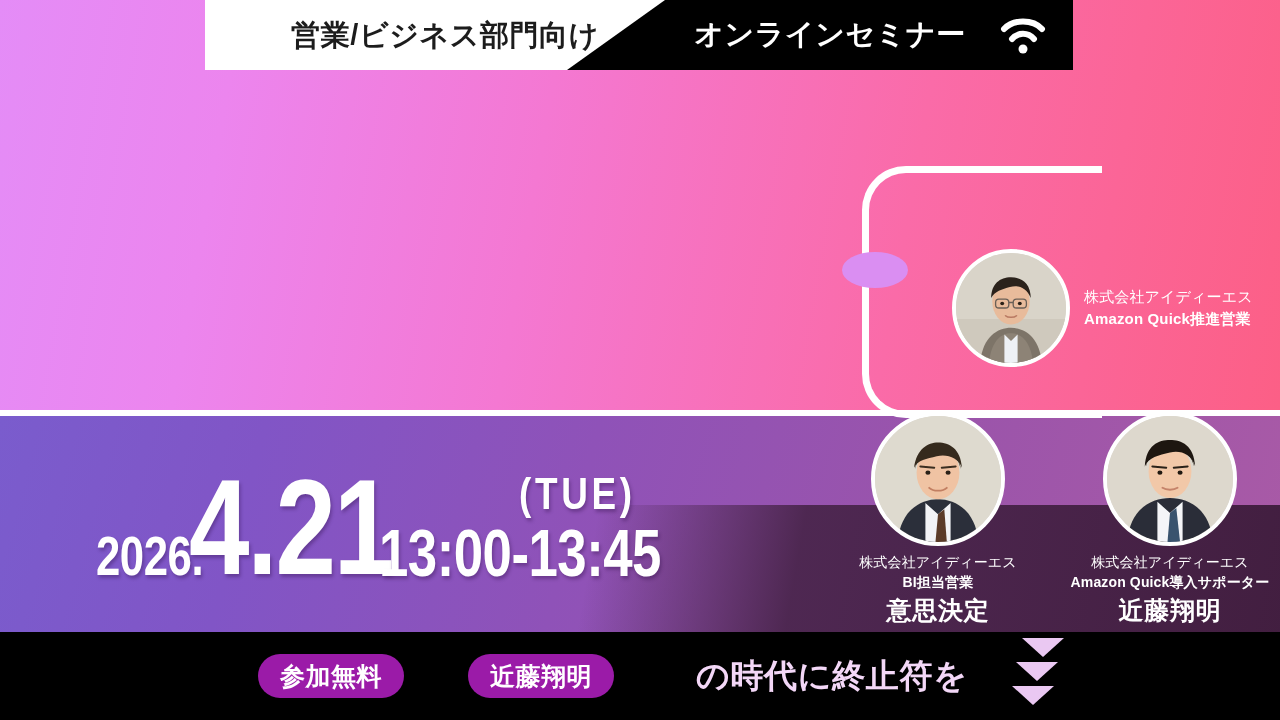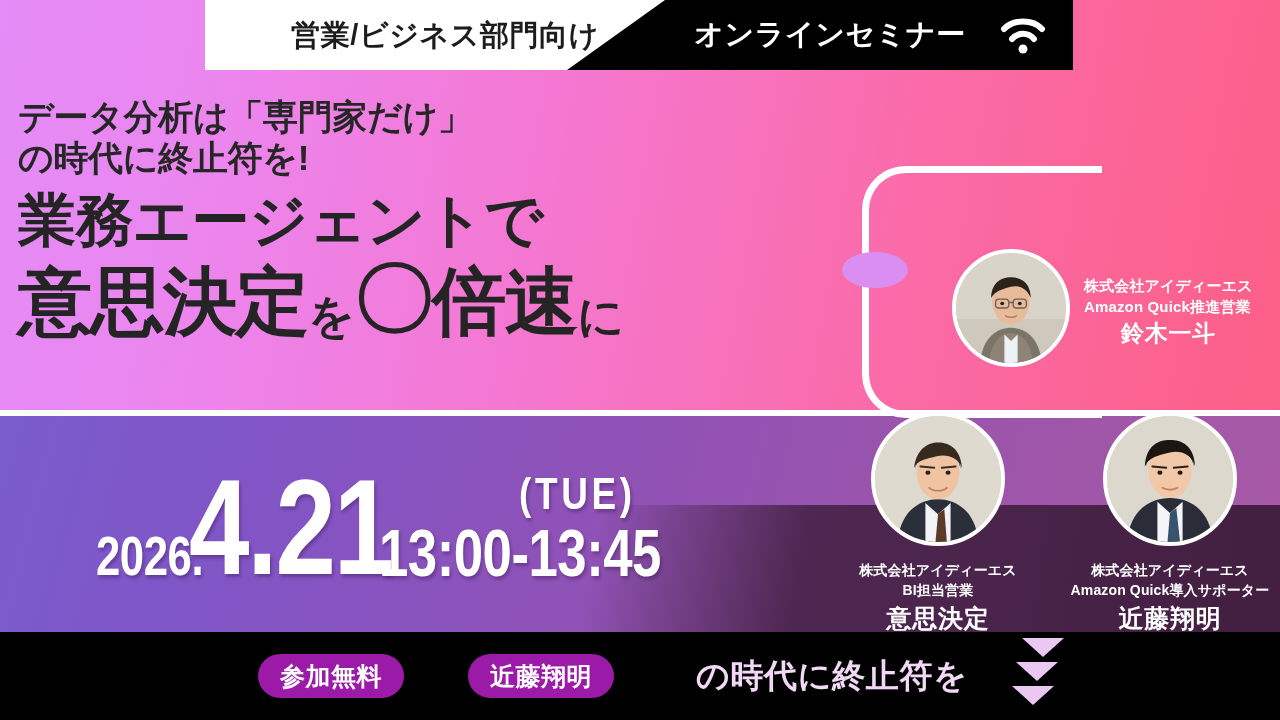--- a/index.html
+++ b/index.html
@@ -106,21 +106,21 @@
   .ph {
     border-radius:50%; border:4px solid #ffffff;
     overflow:hidden; flex:none; position:relative;
     background:#dcd8cf;
   }
   .ph-top { width:118px; height:118px; }
   .ph-bot { width:134px; height:134px; }
   .spk-top-text {
     margin-left:14px; color:#ffffff; white-space:nowrap;
   }
-  .spk-org { font-size:15px; font-weight:700; line-height:1.45; letter-spacing:0.01em;margin-top:8px; }
+  .spk-org { font-size:15px; font-weight:400; line-height:1.45; letter-spacing:0.01em; }
   .spk-role { font-size:15px; font-weight:700; line-height:1.45; letter-spacing:0.01em; }
   .spk-name { font-size:23px; font-weight:700; line-height:1.35; letter-spacing:0.03em; text-align:center; }
 
   .spk-bot-wrap {
     position:absolute; left:828px; top:412px; width:452px; height:210px;
     display:flex; justify-content:space-between;
   }
   .spk-bot {
     width:220px; display:flex; flex-direction:column; align-items:center;
     color:#ffffff;
@@ -215,32 +215,20 @@
     <div class="hdr-black"></div>
     <div class="hdr-white-label">営業/ビジネス部門向け</div>
     <div class="hdr-black-label">オンラインセミナー</div>
   </div>
   <svg class="wifi-icon" viewBox="0 0 46 42">
     <path d="M4 15 C13 5, 33 5, 42 15" fill="none" stroke="#ffffff" stroke-width="6" stroke-linecap="round"></path>
     <path d="M12 25 C18 18, 28 18, 34 25" fill="none" stroke="#ffffff" stroke-width="6" stroke-linecap="round"></path>
     <circle cx="23" cy="35" r="4.5" fill="#ffffff"></circle>
   </svg>
 
-  <div class="headline">
-    <div class="hl-sub">データ分析は「専門家だけ」</div>
-    <div class="hl-sub">の時代に終止符を!</div>
-    <div class="hl-main1">業務エージェントで</div>
-    <div class="hl-main2">
-      <span>意思決定</span>
-      <span class="hl-small">を</span>
-      <span class="hl-circle">〇</span>
-      <span>倍速</span>
-      <span class="hl-small">に</span>
-    </div>
-  </div>
 
   <div class="bracket"></div>
   <div class="ellipse"></div>
 
   <div class="spk-top">
     <div class="ph ph-top">
       <svg viewBox="0 0 100 100" preserveAspectRatio="xMidYMid slice">
         <rect x="0" y="0" width="100" height="100" fill="#d9d4c9"></rect>
         <rect x="0" y="60" width="100" height="40" fill="#cfc9bd"></rect>
         <path d="M22 100 C24 76, 38 68, 50 68 C62 68, 76 76, 78 100 Z" fill="#7d7468"></path>
@@ -253,21 +241,20 @@
         <rect x="52" y="42" width="12" height="8" rx="3" fill="none" stroke="#6a6057" stroke-width="1.2"></rect>
         <line x1="48" y1="45" x2="52" y2="45" stroke="#6a6057" stroke-width="1.2"></line>
         <ellipse cx="42" cy="46" rx="1.8" ry="1.6" fill="#2a2118"></ellipse>
         <ellipse cx="58" cy="46" rx="1.8" ry="1.6" fill="#2a2118"></ellipse>
         <path d="M45 57 C47 59, 53 59, 55 57" fill="none" stroke="#b97a63" stroke-width="1.4" stroke-linecap="round"></path>
       </svg>
     </div>
     <div class="spk-top-text">
       <div class="spk-org">株式会社アイディーエス</div>
       <div class="spk-role">Amazon Quick推進営業</div>
-      <div class="spk-name">鈴木一斗</div>
     </div>
   </div>
 
   <div class="spk-bot-wrap">
 
     <div class="spk-bot">
       <div class="ph ph-bot">
         <svg viewBox="0 0 100 100" preserveAspectRatio="xMidYMid slice">
           <rect x="0" y="0" width="100" height="100" fill="#dedacf"></rect>
           <path d="M18 100 C20 75, 36 66, 50 66 C64 66, 80 75, 82 100 Z" fill="#2b2f3a"></path>

